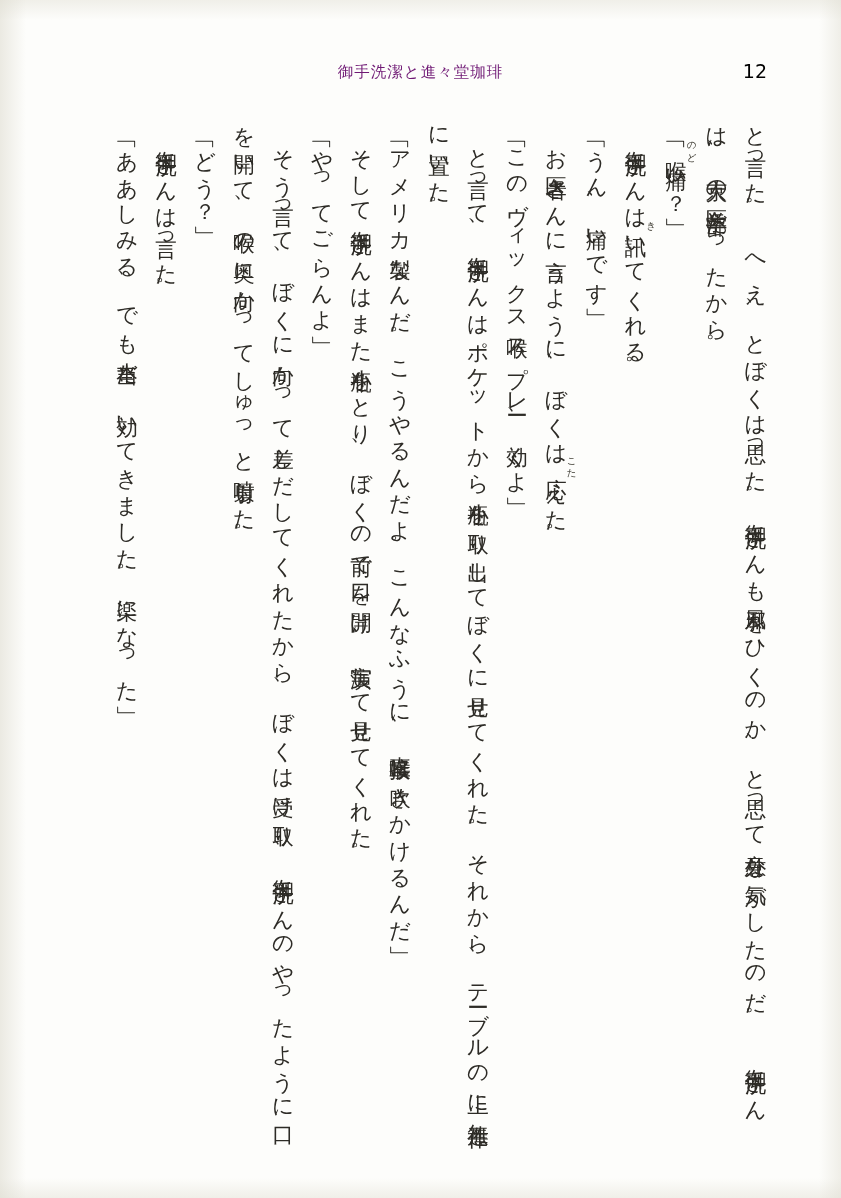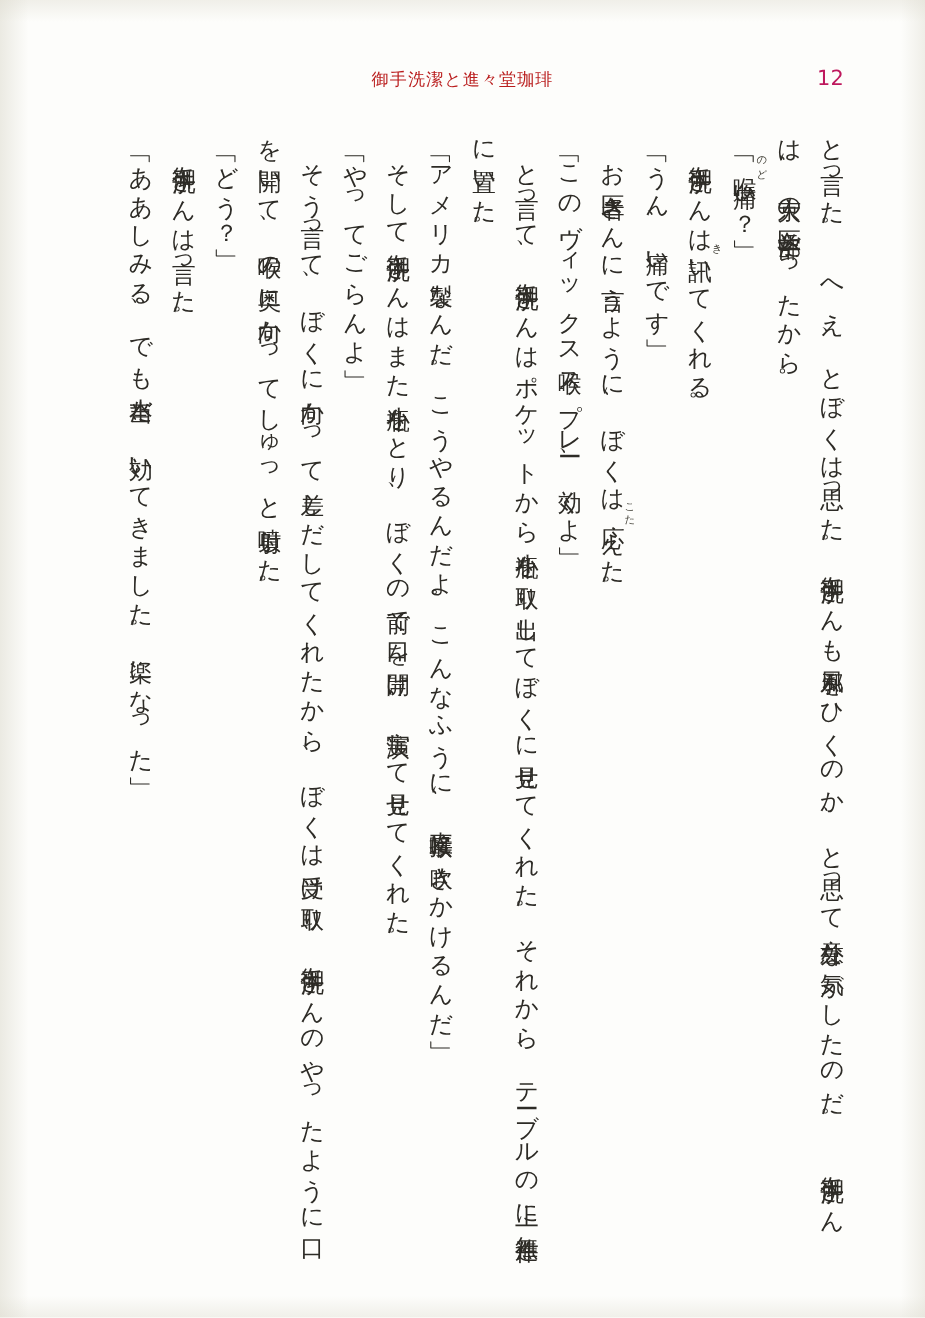--- a/index.html
+++ b/index.html
@@ -43,29 +43,29 @@
     right: 0;
     height: 30px;
   }
   .running-title {
     position: absolute;
     left: 50%;
     transform: translateX(-50%);
     top: 0;
     font-size: 15.5px;
     letter-spacing: 1px;
-    color: #b91c1c;
+    color: #701a75;
     white-space: nowrap;
   }
   .folio {
     position: absolute;
     right: 74px;
     top: -2px;
     font-size: 19px;
-    color: #be185d;
+    color: #000000;
     font-family: "DejaVu Serif", "Liberation Serif", serif;
   }
 
   
   .body-area {
     position: absolute;
     top: 112px;
     right: 66px;
     left: 70px;
     height: 1000px;

